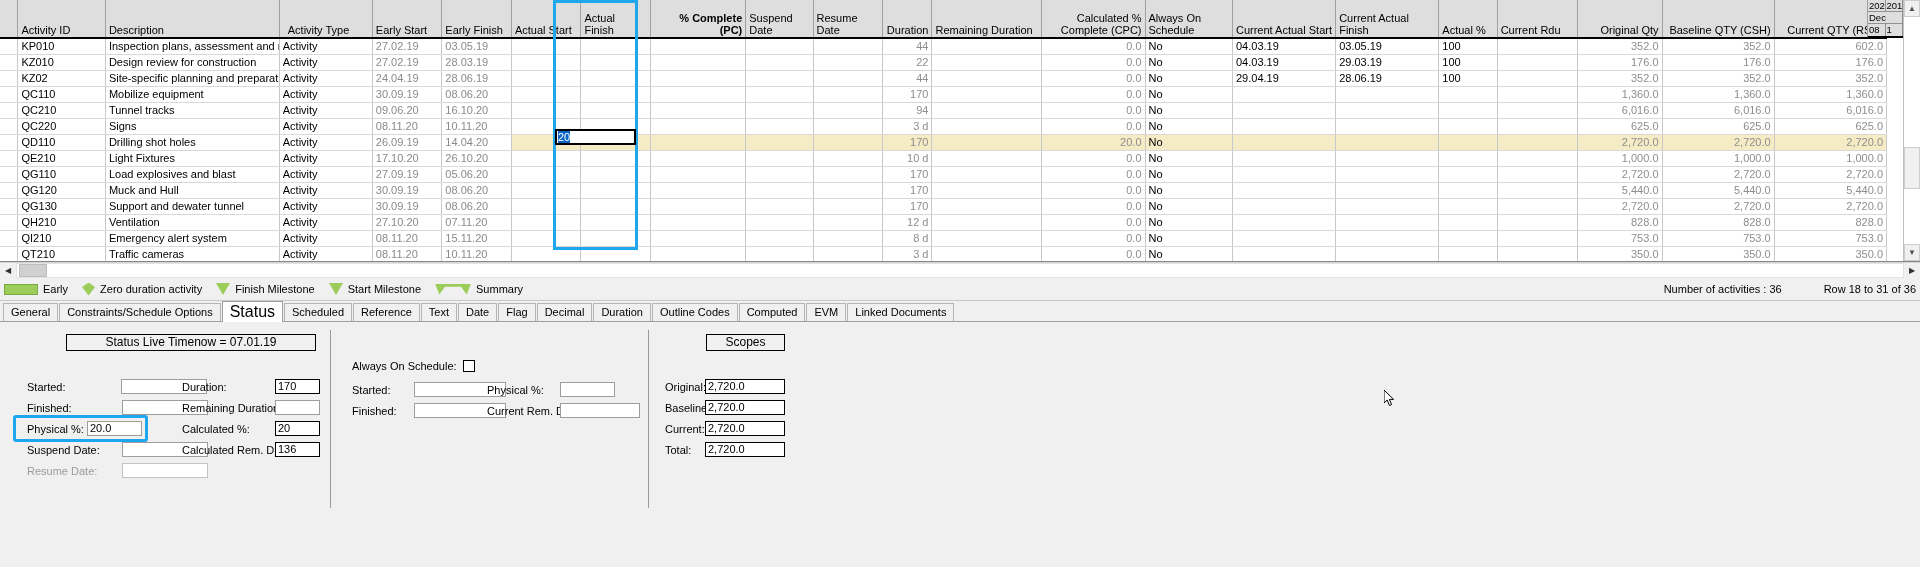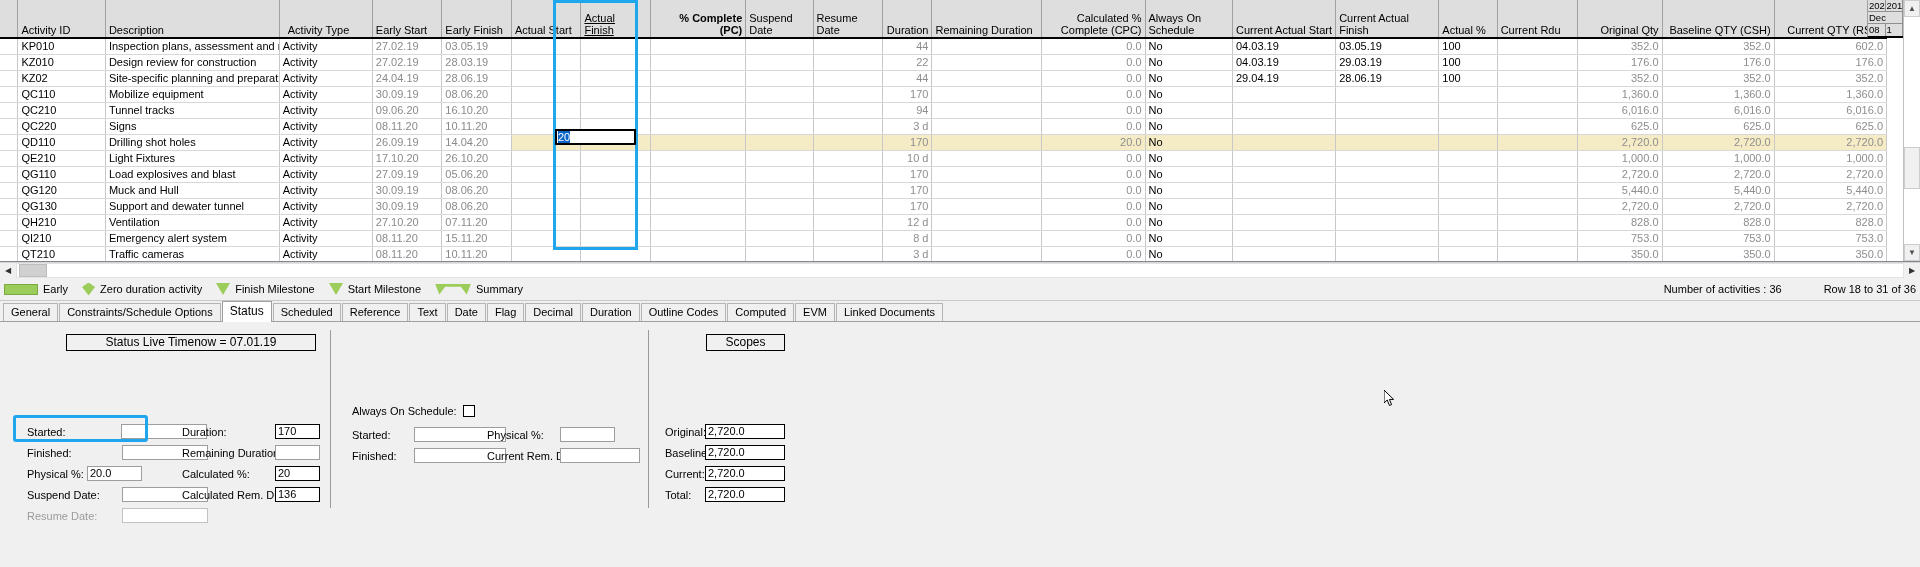--- a/index.html
+++ b/index.html
@@ -144,32 +144,32 @@
     padding-left: 3px; border-bottom: 1px solid #a0a0a0;
     position: relative;
   }
   .tab {
     background: #f0f0f0; border: 1px solid #b4b4b4; border-bottom: none;
     padding: 2px 7px 3px 7px; font-size: 11px; margin-right: 1px;
     height: 18px; line-height: 13px; white-space: nowrap;
   }
   .tab.active {
     background: #fff; height: 21px; border-color: #a0a0a0;
-    position: relative; top: 1px; z-index: 3; font-size: 12px; padding-top: 3px;
+    position: relative; top: 1px; z-index: 3; font-size: 16px; padding-top: 3px;
   }
 
   
   .form-panel { flex: 1; background: #f0f0f0; position: relative; padding-top: 8px; }
   .group { position: absolute; padding-left: 48px; }
   .group-title {
     border: 1px solid #000; background: #f0f0f0; text-align: center;
     font-size: 12px; height: 17px; line-height: 15px;
   }
   .vsep { position: absolute; width: 1px; background: #9a9a9a; }
-  .frow { position: absolute; display: flex; align-items: center; font-size: 11px; margin-top: 45px; }
+  .frow { position: absolute; display: flex; align-items: center; font-size: 11px; }
   .flabel { white-space: nowrap; }
   .flabel.dim { color: #9b9b9b; }
   .fbox {
     background: #fff; border: 1px solid #9d9d9d; height: 15px;
     font-size: 11px; line-height: 13px; padding: 0 2px;
     white-space: nowrap; overflow: hidden;
   }
   .fbox.strong { border: 1px solid #000; }
   .fbox.dimb { border: 1px solid #c2c2c2; background: #fff; }
   .chkbox { width: 12px; height: 12px; background: #fff; border: 1px solid #000; }
@@ -189,21 +189,21 @@
       <table class="grid">
         <thead>
           <tr id="hdr-row">
               <th style="width: 16px;"></th>
               <th style="width: 78px;">Activity ID</th>
               <th style="width: 155px;">Description</th>
               <th style="width: 83px; padding-left: 8px;">Activity Type</th>
               <th style="width: 62px;">Early Start</th>
               <th style="width: 62px;">Early Finish</th>
               <th style="width: 62px;">Actual Start</th>
-              <th style="width: 62px; text-decoration: underline;">Actual Finish</th>
+              <th style="width: 62px;">Actual Finish</th>
               <th class="num" style="width: 85px; font-weight: bold;">% Complete (PC)</th>
               <th style="width: 60px;">Suspend Date</th>
               <th style="width: 62px;">Resume Date</th>
               <th class="num" style="width: 44px;">Duration</th>
               <th style="width: 98px;">Remaining Duration</th>
               <th class="num" style="width: 92px;">Calculated % Complete (CPC)</th>
               <th style="width: 78px;">Always On Schedule</th>
               <th style="width: 92px;">Current Actual Start</th>
               <th style="width: 92px;">Current Actual Finish</th>
               <th style="width: 52px;">Actual %</th>

